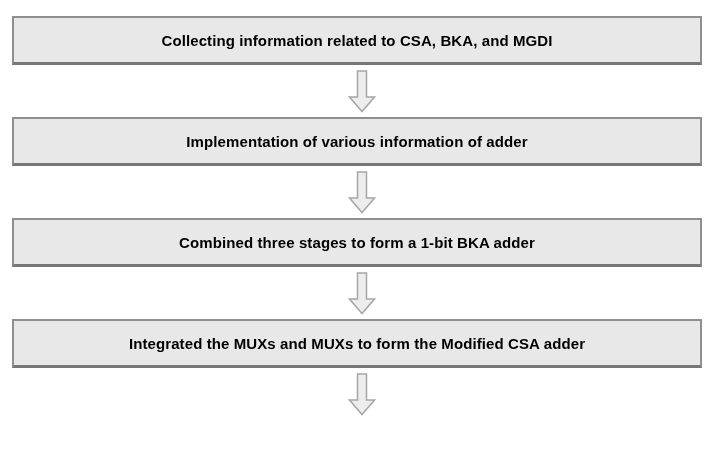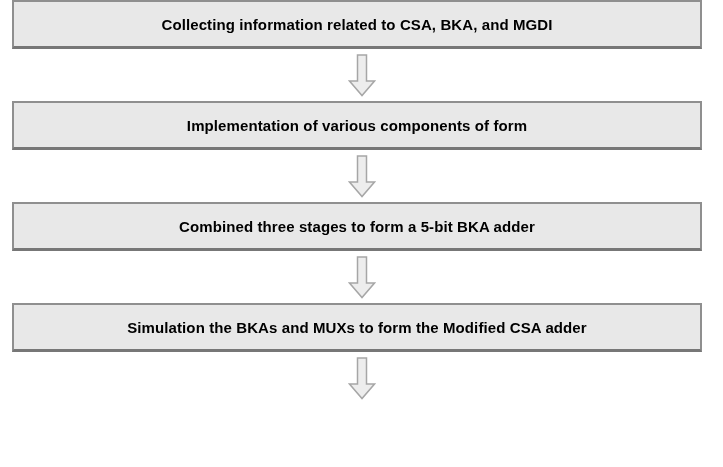--- a/index.html
+++ b/index.html
@@ -15,21 +15,21 @@
   body{
     width:723px;height:467px;
     background:var(--page-bg);
     font-family:"Liberation Sans", sans-serif;
     overflow:hidden;
   }
   .flowchart{
     width:723px;height:467px;
     display:flex;flex-direction:column;align-items:center;
     box-sizing:border-box;
-    padding-top:0;
+    padding-top:16px;
   }
   .step-box{
     box-sizing:border-box;
     margin-left:12px;margin-right:21px;
     align-self:stretch;
     height:49px;
     background:var(--box-fill);
     border:2px solid var(--box-border);
     border-bottom:3px solid var(--box-border-dark);
     display:flex;align-items:center;justify-content:center;
@@ -60,37 +60,37 @@
 
   <div class="step-box">
     <span class="step-label">Collecting information related to CSA, BKA, and MGDI</span>
   </div>
 
   <svg class="arrow" width="28" height="43" viewBox="0 0 28 43">
     <path d="M9.5 1 L18.5 1 L18.5 27 L26.5 27 L14 41.5 L1.5 27 L9.5 27 Z"></path>
   </svg>
 
   <div class="step-box">
-    <span class="step-label">Implementation of various components of form</span>
+    <span class="step-label">Implementation of various information of adder</span>
   </div>
 
   <svg class="arrow" width="28" height="43" viewBox="0 0 28 43">
     <path d="M9.5 1 L18.5 1 L18.5 27 L26.5 27 L14 41.5 L1.5 27 L9.5 27 Z"></path>
   </svg>
 
   <div class="step-box">
-    <span class="step-label">Combined three stages to form a 5-bit BKA adder</span>
+    <span class="step-label">Combined three stages to form a 1-bit BKA adder</span>
   </div>
 
   <svg class="arrow" width="28" height="43" viewBox="0 0 28 43">
     <path d="M9.5 1 L18.5 1 L18.5 27 L26.5 27 L14 41.5 L1.5 27 L9.5 27 Z"></path>
   </svg>
 
   <div class="step-box">
-    <span class="step-label">Simulation the BKAs and MUXs to form the Modified CSA adder</span>
+    <span class="step-label">Integrated the MUXs and MUXs to form the Modified CSA adder</span>
   </div>
 
   <svg class="arrow" width="28" height="43" viewBox="0 0 28 43">
     <path d="M9.5 1 L18.5 1 L18.5 27 L26.5 27 L14 41.5 L1.5 27 L9.5 27 Z"></path>
   </svg>
 
 
 </div>
 
 </body></html>

